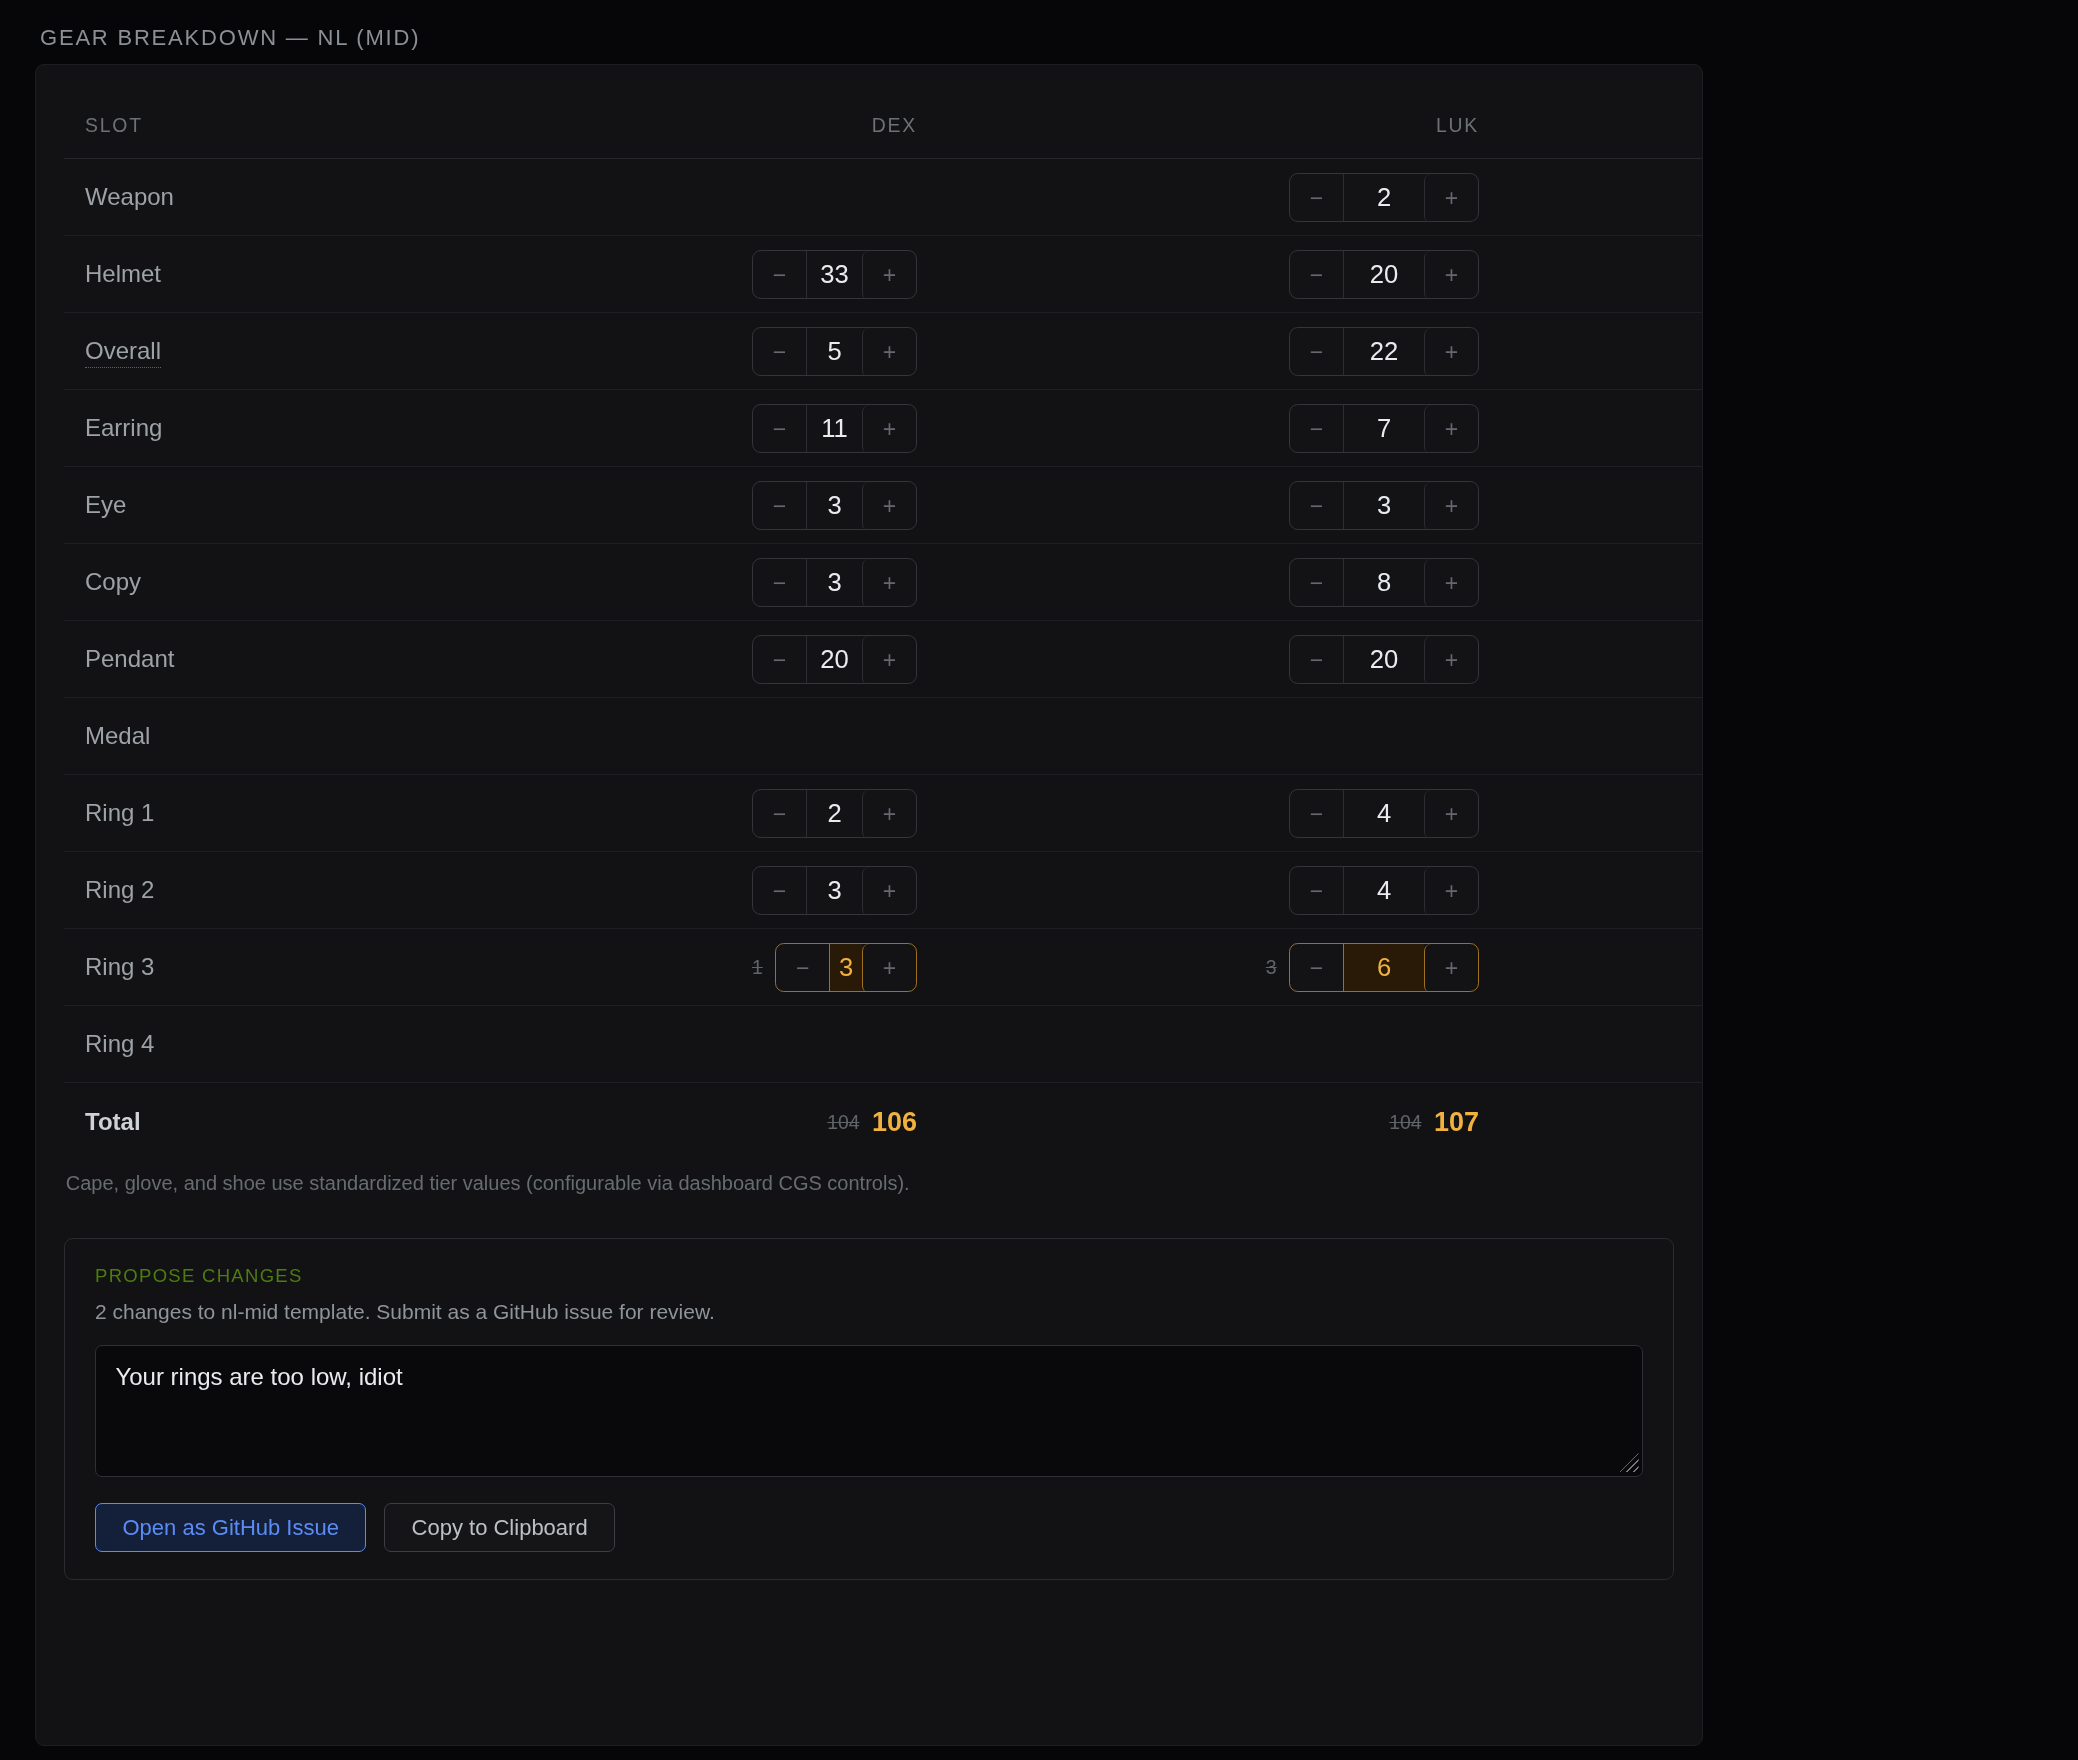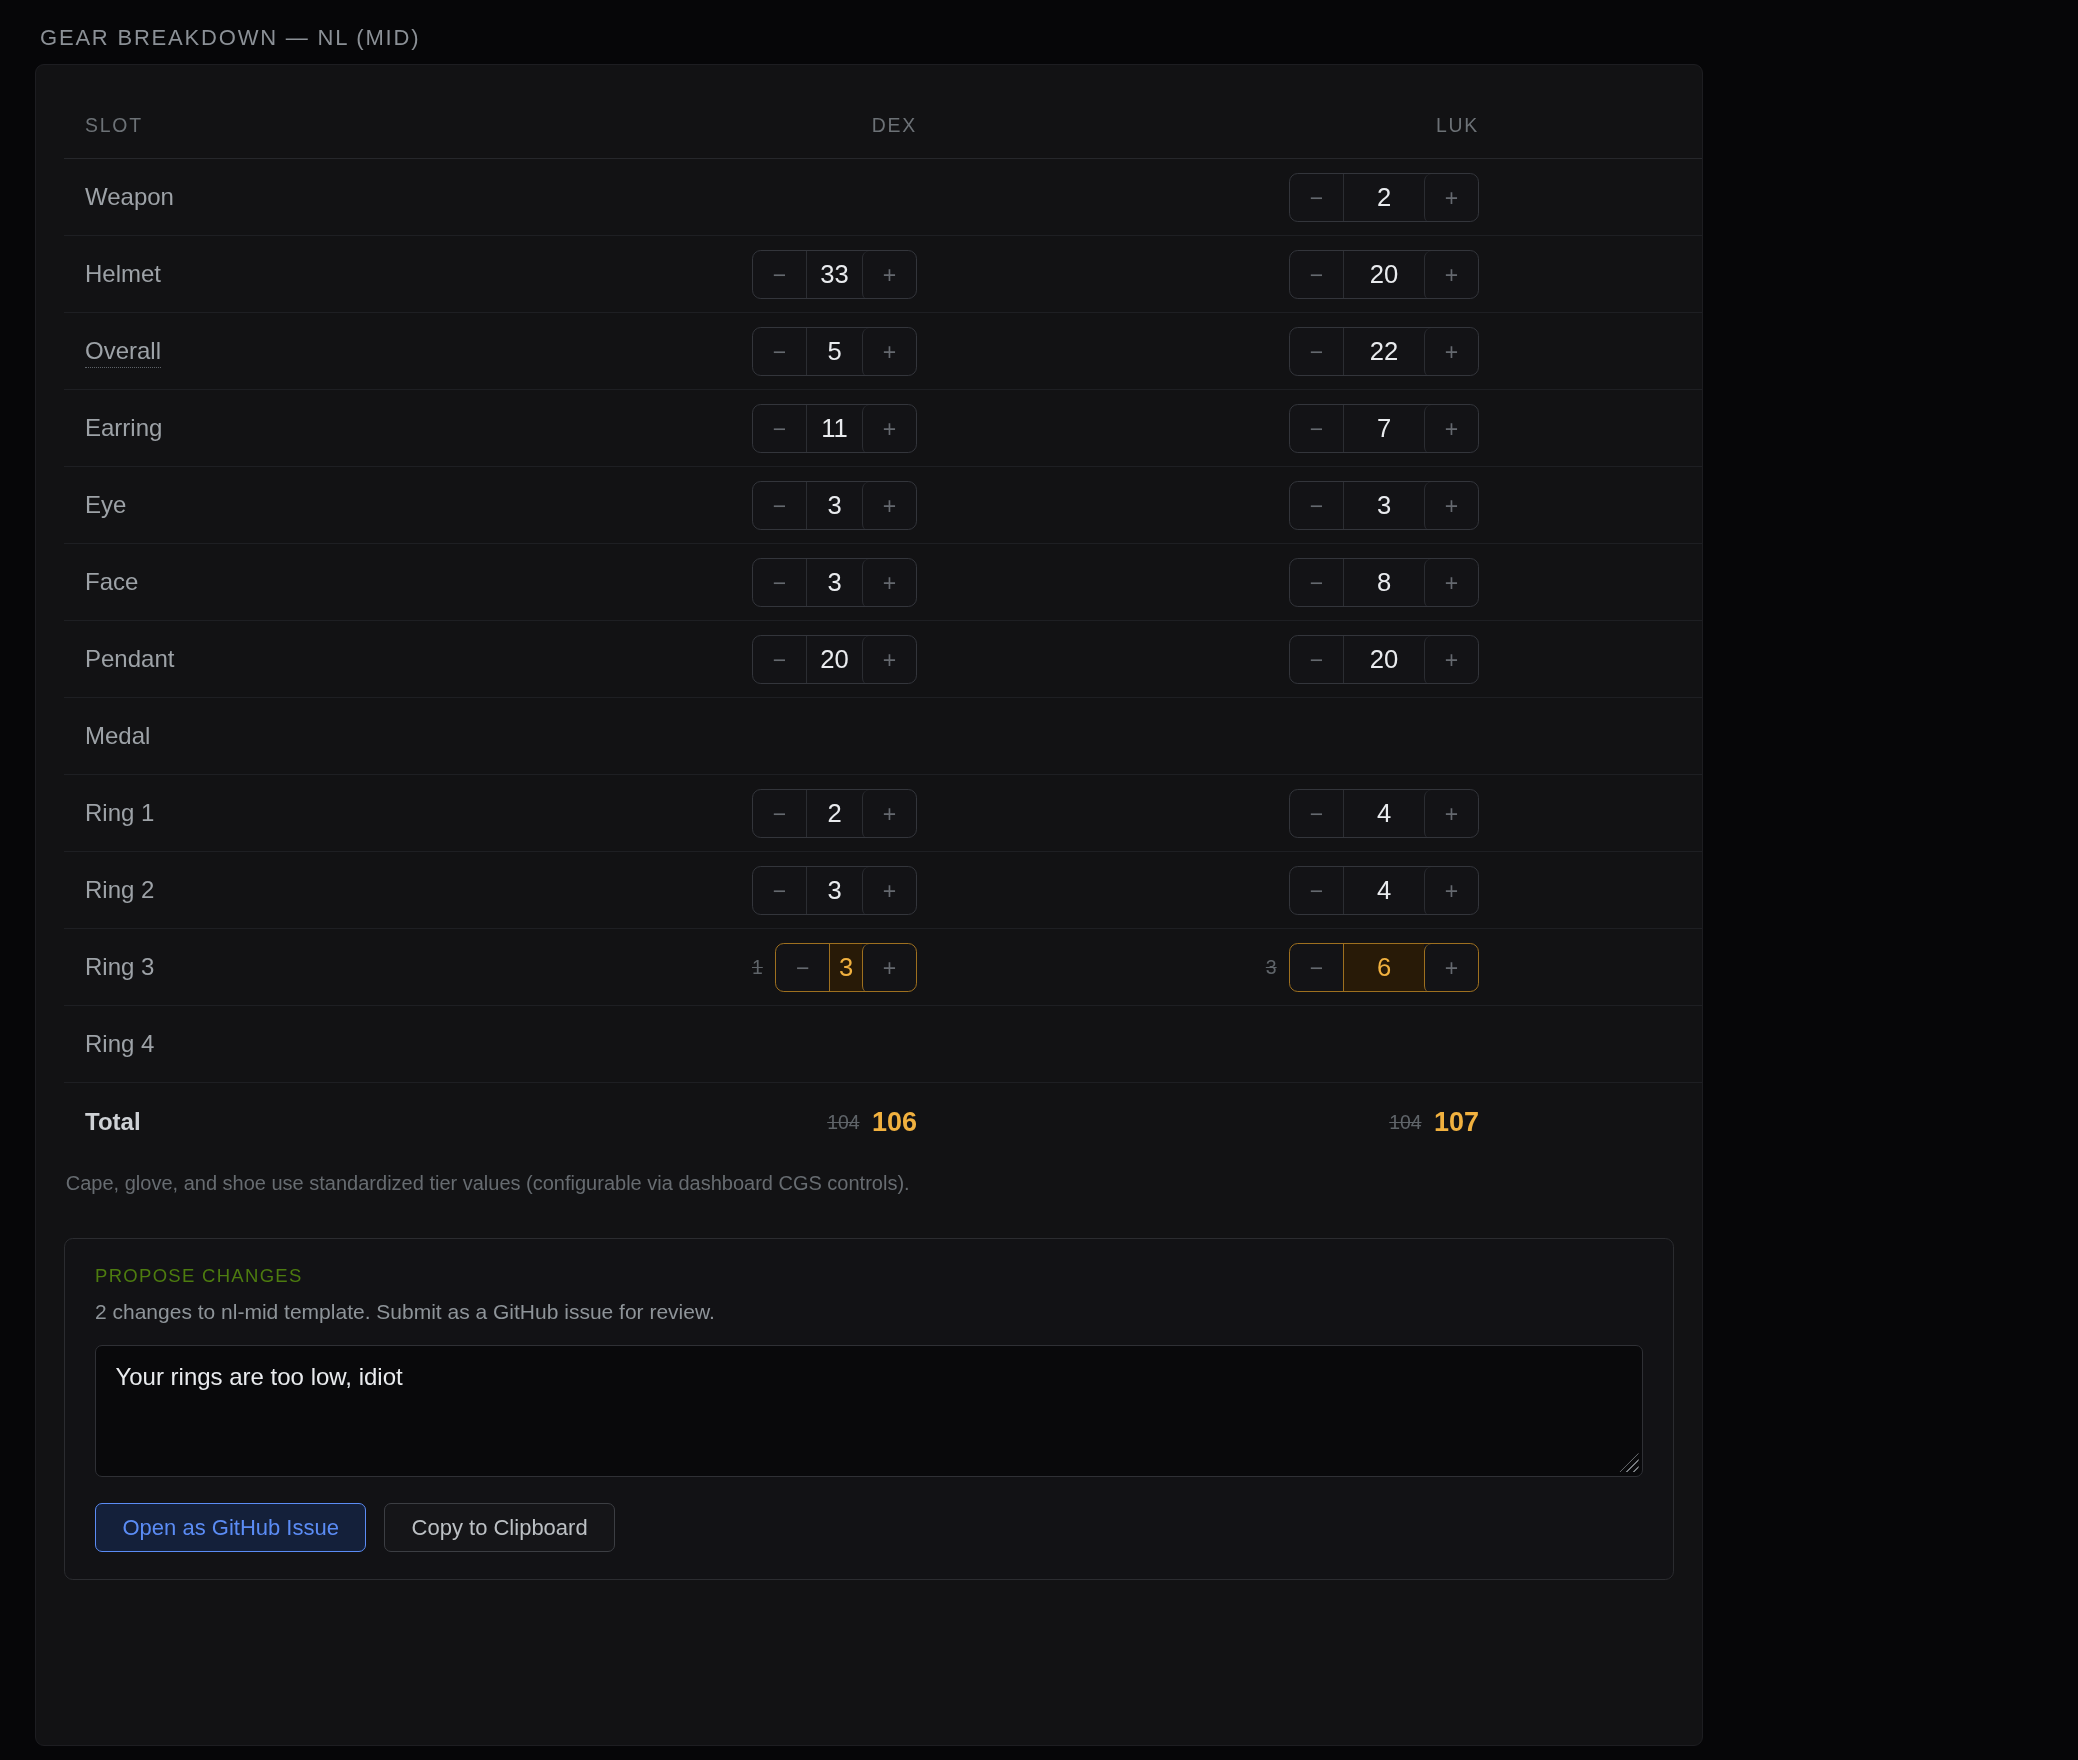--- a/index.html
+++ b/index.html
@@ -235,21 +235,21 @@
                   <div class="stepper">
                     <div class="seg btn">−</div>
                     <div class="seg val">3</div>
                     <div class="seg btn">+</div>
                   </div>
                 </div>
               </td>
               <td class="num-cell"></td>
             </tr>
             <tr>
-              <td class="slot-cell"><span>Face</span></td>
+              <td class="slot-cell"><span>Copy</span></td>
               <td class="num-cell">
                 <div class="cell-inner">
                   <div class="stepper">
                     <div class="seg btn">−</div>
                     <div class="seg val">3</div>
                     <div class="seg btn">+</div>
                   </div>
                 </div>
               </td>
               <td class="num-cell">

